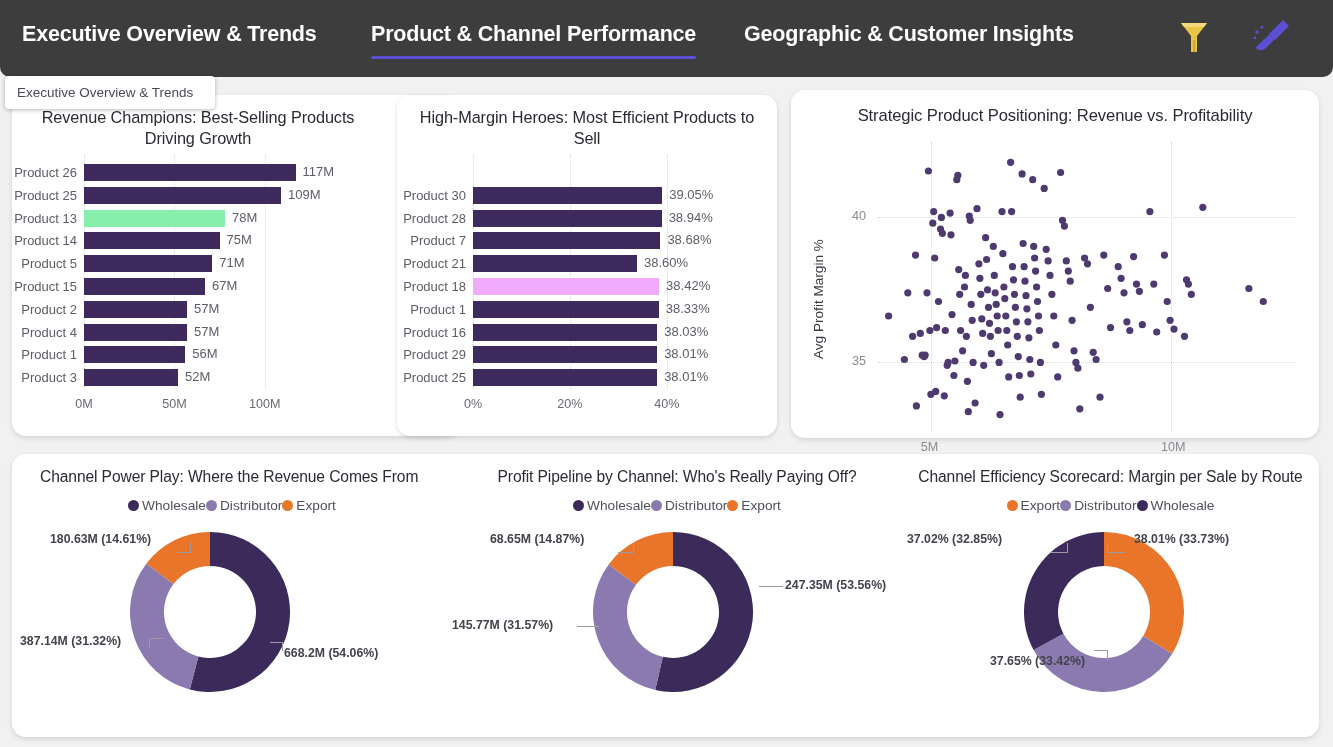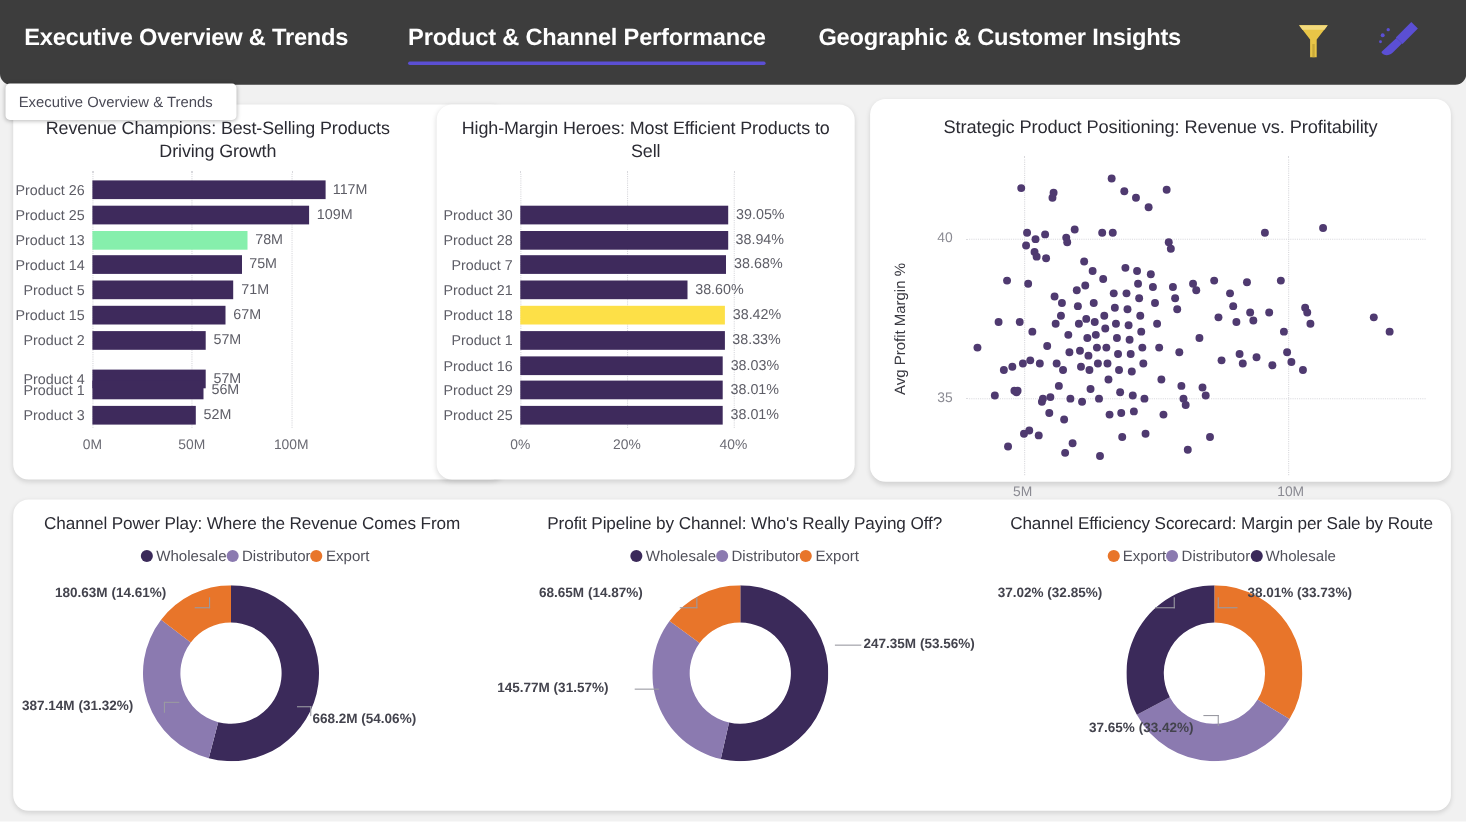--- a/index.html
+++ b/index.html
@@ -297,21 +297,21 @@
           <div class="bar-fill" style="width: 121.115px; background: rgb(62, 42, 92); position: relative;">
             <div class="bar-val">67M</div>
           </div>
         </div>
         <div class="bar-row" style="left: 0px; top: 138.2px; width: 235px;">
           <div class="bar-cat">Product 2</div>
           <div class="bar-fill" style="width: 103.038px; background: rgb(62, 42, 92); position: relative;">
             <div class="bar-val">57M</div>
           </div>
         </div>
-        <div class="bar-row" style="left: 0px; top: 173px; width: 235px;">
+        <div class="bar-row" style="left: 0px; top: 161px; width: 235px;">
           <div class="bar-cat">Product 4</div>
           <div class="bar-fill" style="width: 103.038px; background: rgb(62, 42, 92); position: relative;">
             <div class="bar-val">57M</div>
           </div>
         </div>
         <div class="bar-row" style="left: 0px; top: 183.8px; width: 235px;">
           <div class="bar-cat">Product 1</div>
           <div class="bar-fill" style="width: 101.231px; background: rgb(62, 42, 92); position: relative;">
             <div class="bar-val">56M</div>
           </div>
@@ -347,27 +347,27 @@
           </div>
         </div>
         <div class="bar-row" style="left: 0px; top: 69.8px; width: 218px;">
           <div class="bar-cat">Product 7</div>
           <div class="bar-fill" style="width: 187.383px; background: rgb(62, 42, 92); position: relative;">
             <div class="bar-val">38.68%</div>
           </div>
         </div>
         <div class="bar-row" style="left: 0px; top: 92.6px; width: 218px;">
           <div class="bar-cat">Product 21</div>
-          <div class="bar-fill" style="width: 152px; background: rgb(62, 42, 92); position: relative;">
+          <div class="bar-fill" style="width: 164px; background: rgb(62, 42, 92); position: relative;">
             <div class="bar-val">38.60%</div>
           </div>
         </div>
         <div class="bar-row" style="left: 0px; top: 115.4px; width: 218px;">
           <div class="bar-cat">Product 18</div>
-          <div class="bar-fill" style="width: 186.124px; background: #fde047; position: relative;">
+          <div class="bar-fill" style="width: 186.124px; background: #f0abfc; position: relative;">
             <div class="bar-val">38.42%</div>
           </div>
         </div>
         <div class="bar-row" style="left: 0px; top: 138.2px; width: 218px;">
           <div class="bar-cat">Product 1</div>
           <div class="bar-fill" style="width: 185.688px; background: rgb(62, 42, 92); position: relative;">
             <div class="bar-val">38.33%</div>
           </div>
         </div>
         <div class="bar-row" style="left: 0px; top: 161px; width: 218px;">

